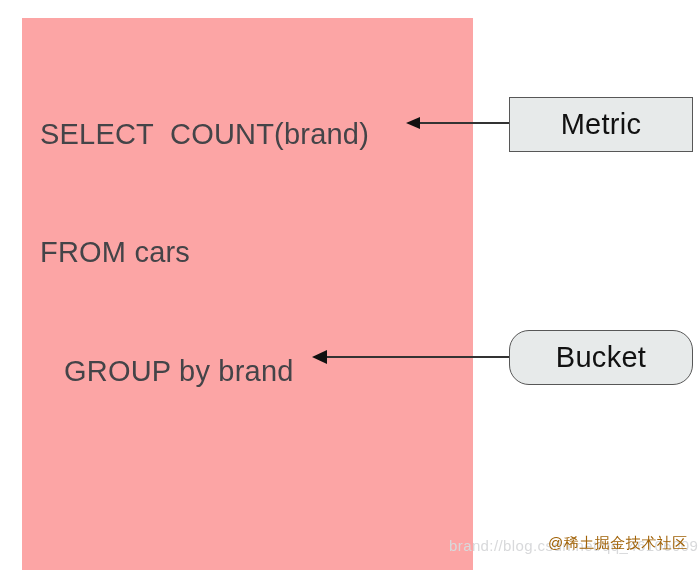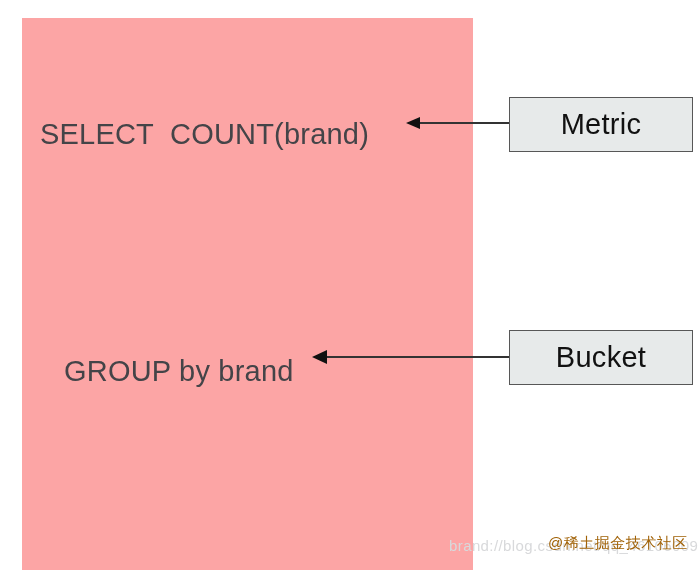--- a/index.html
+++ b/index.html
@@ -59,20 +59,21 @@
     left: 509px;
     top: 97px;
     width: 184px;
     height: 55px;
   }
   #bucket-box {
     left: 509px;
     top: 330px;
     width: 184px;
     height: 55px;
+    border-radius: 20px;
   }
 
   
   .connector {
     position: absolute;
     pointer-events: none;
   }
   #metric-connector {
     left: 400px;
     top: 108px;
@@ -108,20 +109,21 @@
     white-space: nowrap;
   }
 </style>
 </head>
 <body>
 
 <div id="code-panel">
 
   <div class="sql-line" id="sql-select">SELECT  COUNT(brand)</div>
 
+  <div class="sql-line" id="sql-from">FROM cars</div>
 
   <div class="sql-line" id="sql-group">GROUP by brand</div>
 
 </div>
 
 <svg class="connector" id="metric-connector" viewBox="0 0 115 30">
   <line x1="114" y1="15" x2="16" y2="15" stroke="#333333" stroke-width="2"></line>
   <polygon points="6,15 20,9 20,21" fill="#111111"></polygon>
 </svg>
 

